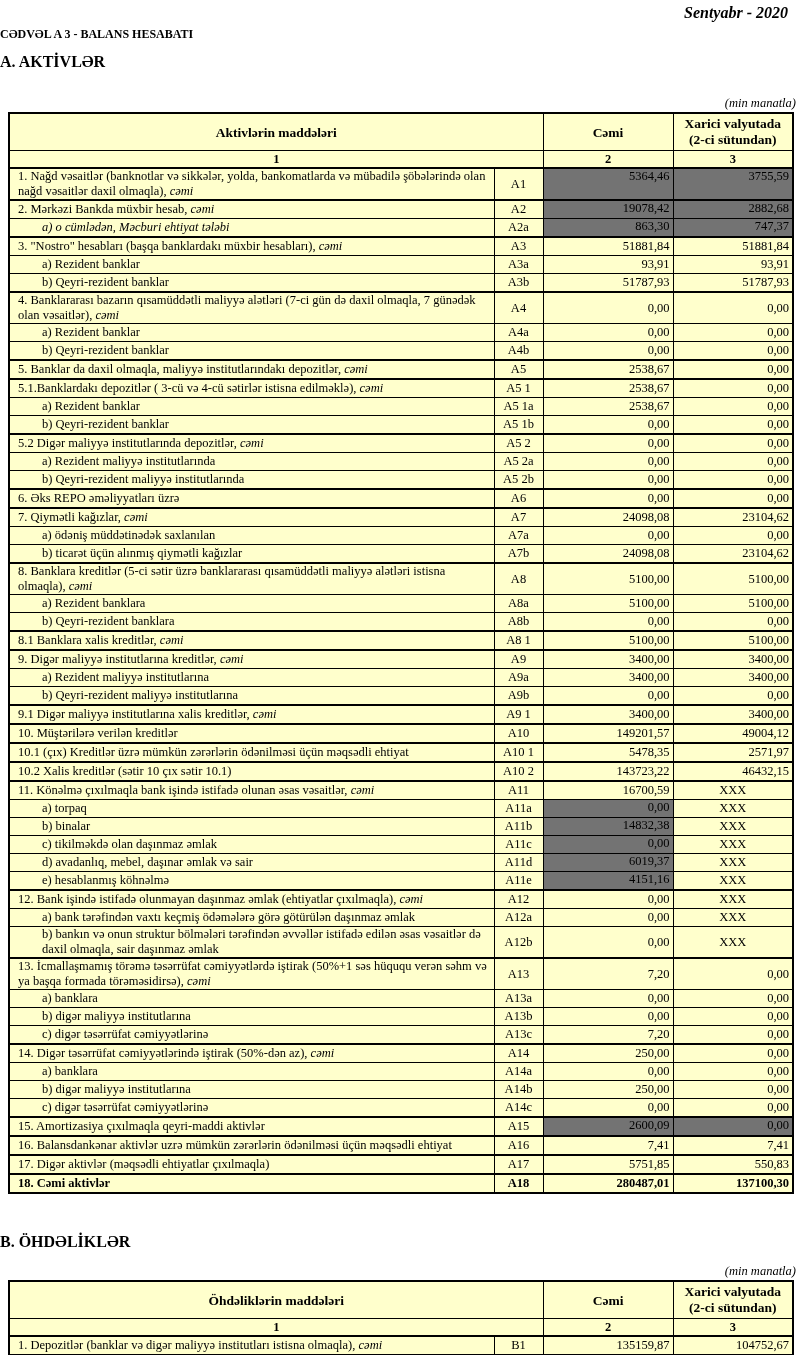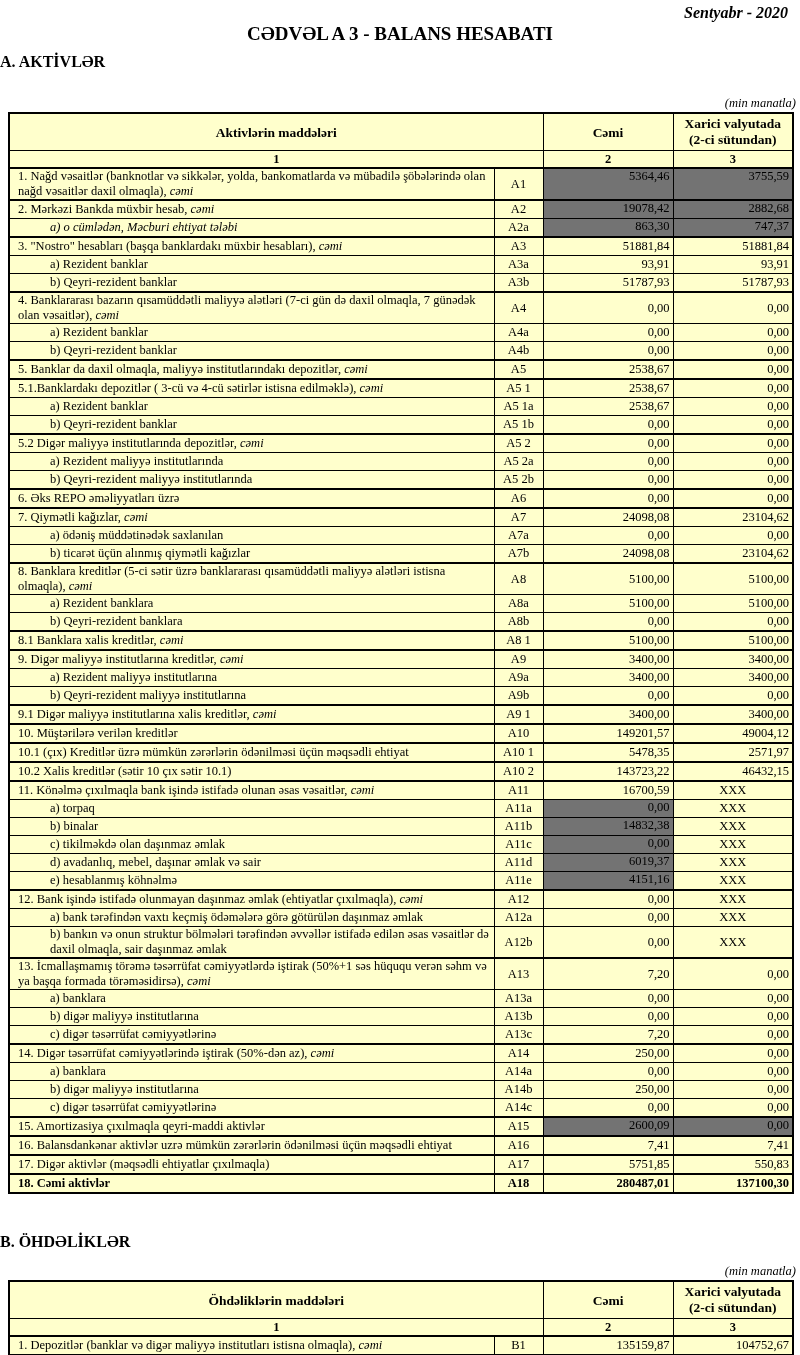--- a/index.html
+++ b/index.html
@@ -6,21 +6,21 @@
   body {
     width:800px; height:1355px; overflow:hidden;
     background:#ffffff; color:#000;
     font-family:"Liberation Serif", serif;
   }
   .date-note {
     text-align:right; font-style:italic; font-weight:bold;
     font-size:16px; padding:4px 12px 0 0; height:18px;
   }
   .main-title {
-    text-align:center; font-weight:bold; font-size:19px;
+    text-align:left; font-weight:bold; font-size:12px;
     margin:2px 0 8px 0; line-height:20px;
   }
   .sub-title {
     text-align:left; font-weight:bold; font-size:16px;
     margin:2px 0 0 0; line-height:20px;
   }
   .unit-note {
     text-align:right; font-style:italic; font-size:12.5px;
     padding-right:4px; margin-top:24px; line-height:14px;
   }
@@ -37,21 +37,21 @@
   th, td {
     border:1px solid #000; font-size:12.5px; line-height:15px;
     padding:0 3px; overflow:hidden; background:#FFFFCC;
   }
   thead th { text-align:center; font-weight:bold; vertical-align:middle; }
   tr.headrow th { height:36px; font-size:13.5px; }
   th.h-foreign { white-space:pre-line; line-height:16px; }
   tr.numrow th { height:16px; border-bottom:2px solid #000; }
   tbody td { height:17px; vertical-align:middle; }
   td.label { text-align:left;padding-left:8px; }
-  td.lvl1  { padding-left:40px; }
+  td.lvl1  { padding-left:32px; }
   td.code  { text-align:center; }
   td.num   { text-align:right; }
   td.xxx   { text-align:center;margin-left:24px; }
   td.white { background:#737373; vertical-align:top; }
   tr.major td { border-top:2px solid #000; }
   tr.bold td  { font-weight:bold; }
   .section-b-title { margin-top:38px; }
 </style>
 </head>
 <body>

